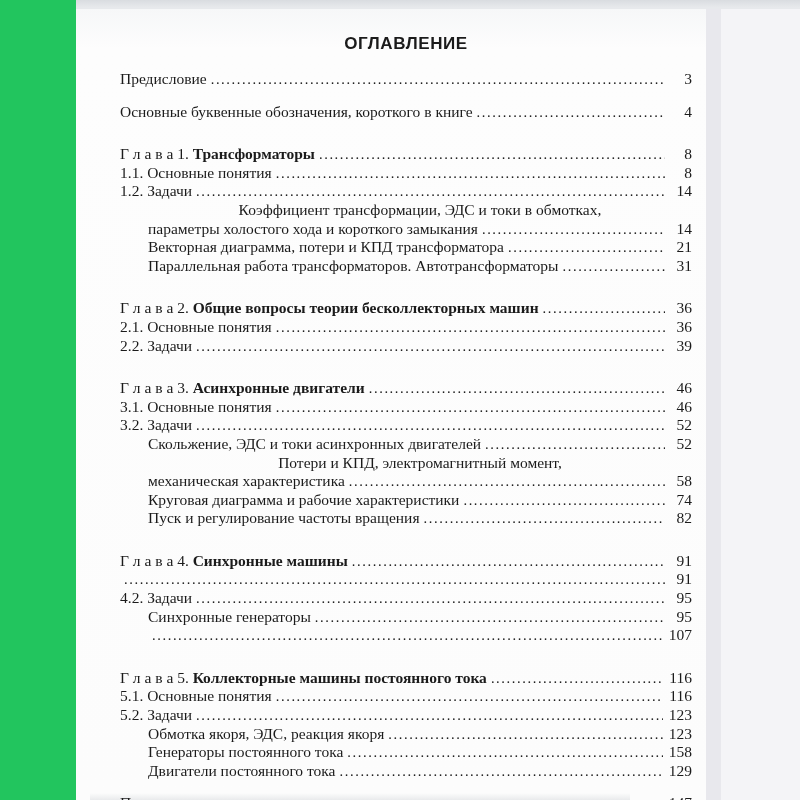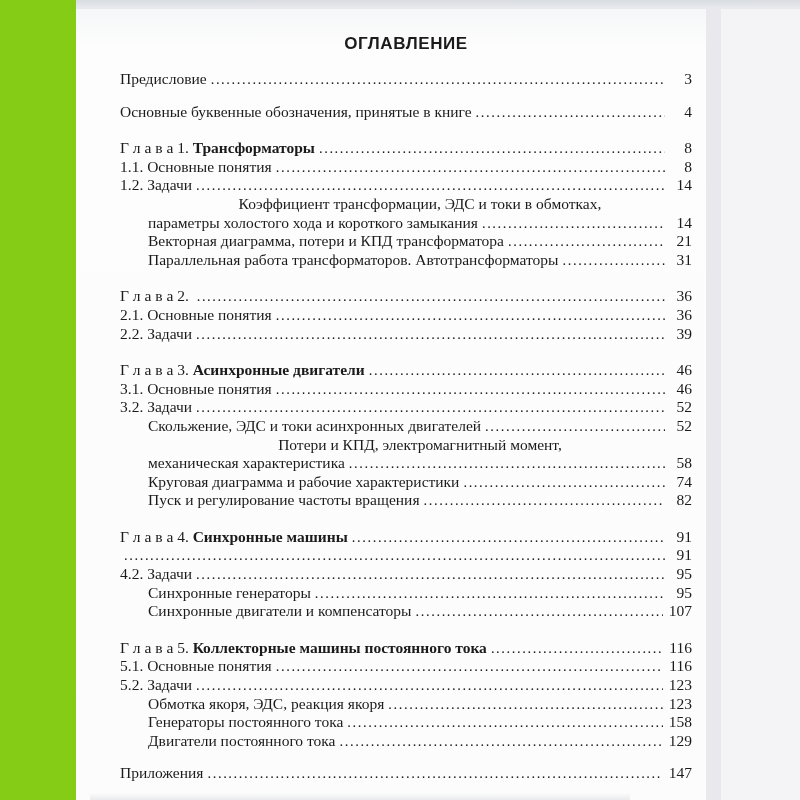--- a/index.html
+++ b/index.html
@@ -6,21 +6,21 @@
     --text:#1b1b1b;
     --page-bg:#fcfcfc;
     --backdrop:#f4f4f7;
     --edge-shadow:#e8e8ed;
   }
   *{margin:0;padding:0;box-sizing:border-box;}
   html,body{background:#fff;}
   .scene{
     position:relative;
     width:800px;height:800px;
-    background:#84cc16;
+    background:#22c55e;
     overflow:hidden;
     font-family:"Liberation Serif", serif;
     color:var(--text,#1b1b1b);
   }
   .top-strip{
     position:absolute;left:76px;top:0;right:0;height:9px;
     background:linear-gradient(180deg,#d9dce0 0%,#e7e9ec 80%);
   }
   .page{
     position:absolute;left:76px;top:9px;width:630px;bottom:0;
@@ -51,21 +51,21 @@
     text-align:center;
   }
   .toc{margin-top:0;}
   .row{
     display:flex;
     align-items:baseline;
     line-height:18.6px;
     font-size:15.5px;
   }
   .row.ind{padding-left:28px;justify-content:center;}
-  .row.gap-md{margin-top:18px;}
+  .row.gap-md{margin-top:24px;}
   .row.gap-lg{margin-top:14px;}
   .row:first-child{margin-top:15px;}
   .pre{white-space:pre;flex-shrink:0;}
   .lbl{flex-shrink:0;white-space:pre;}
   .lbl.b{font-weight:bold;}
   .leader{
     flex:1 1 auto;
     min-width:0;
     overflow:hidden;
     white-space:nowrap;
@@ -95,21 +95,21 @@
 
   <div class="content">
     <div class="title">ОГЛАВЛЕНИЕ</div>
     <div class="toc">
         <div class="row gap-lg">
           <span class="lbl">Предисловие</span>
           <span class="leader"></span>
           <span class="pg">3</span>
         </div>
         <div class="row gap-lg">
-          <span class="lbl">Основные буквенные обозначения, принятые в книге</span>
+          <span class="lbl">Основные буквенные обозначения, короткого в книге</span>
           <span class="leader"></span>
           <span class="pg">4</span>
         </div>
         <div class="row gap-md">
           <span class="pre">Г л а в а 1. </span>
           <span class="lbl b">Трансформаторы</span>
           <span class="leader"></span>
           <span class="pg">8</span>
         </div>
         <div class="row">
@@ -135,20 +135,21 @@
           <span class="leader"></span>
           <span class="pg">21</span>
         </div>
         <div class="row ind">
           <span class="lbl">Параллельная работа трансформаторов. Автотрансформаторы</span>
           <span class="leader"></span>
           <span class="pg">31</span>
         </div>
         <div class="row gap-md">
           <span class="pre">Г л а в а 2. </span>
+          <span class="lbl b">Общие вопросы теории бесколлекторных машин</span>
           <span class="leader"></span>
           <span class="pg">36</span>
         </div>
         <div class="row">
           <span class="lbl">2.1. Основные понятия</span>
           <span class="leader"></span>
           <span class="pg">36</span>
         </div>
         <div class="row">
           <span class="lbl">2.2. Задачи</span>
@@ -208,21 +209,20 @@
           <span class="lbl">4.2. Задачи</span>
           <span class="leader"></span>
           <span class="pg">95</span>
         </div>
         <div class="row ind">
           <span class="lbl">Синхронные генераторы</span>
           <span class="leader"></span>
           <span class="pg">95</span>
         </div>
         <div class="row ind">
-          <span class="lbl">Синхронные двигатели и компенсаторы</span>
           <span class="leader"></span>
           <span class="pg">107</span>
         </div>
         <div class="row gap-md">
           <span class="pre">Г л а в а 5. </span>
           <span class="lbl b">Коллекторные машины постоянного тока</span>
           <span class="leader"></span>
           <span class="pg">116</span>
         </div>
         <div class="row">

